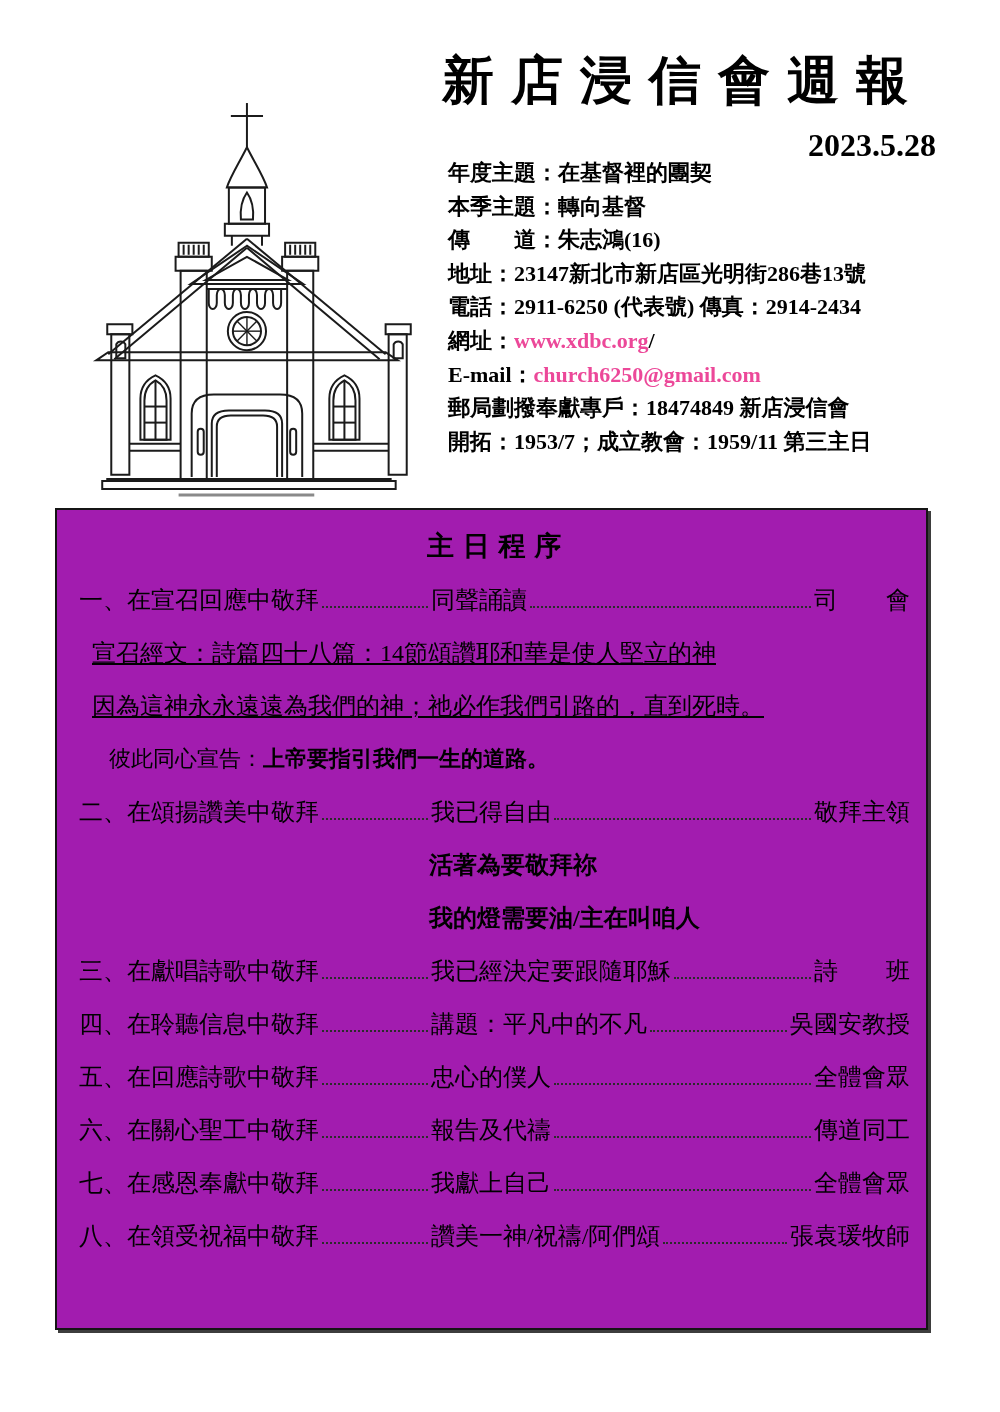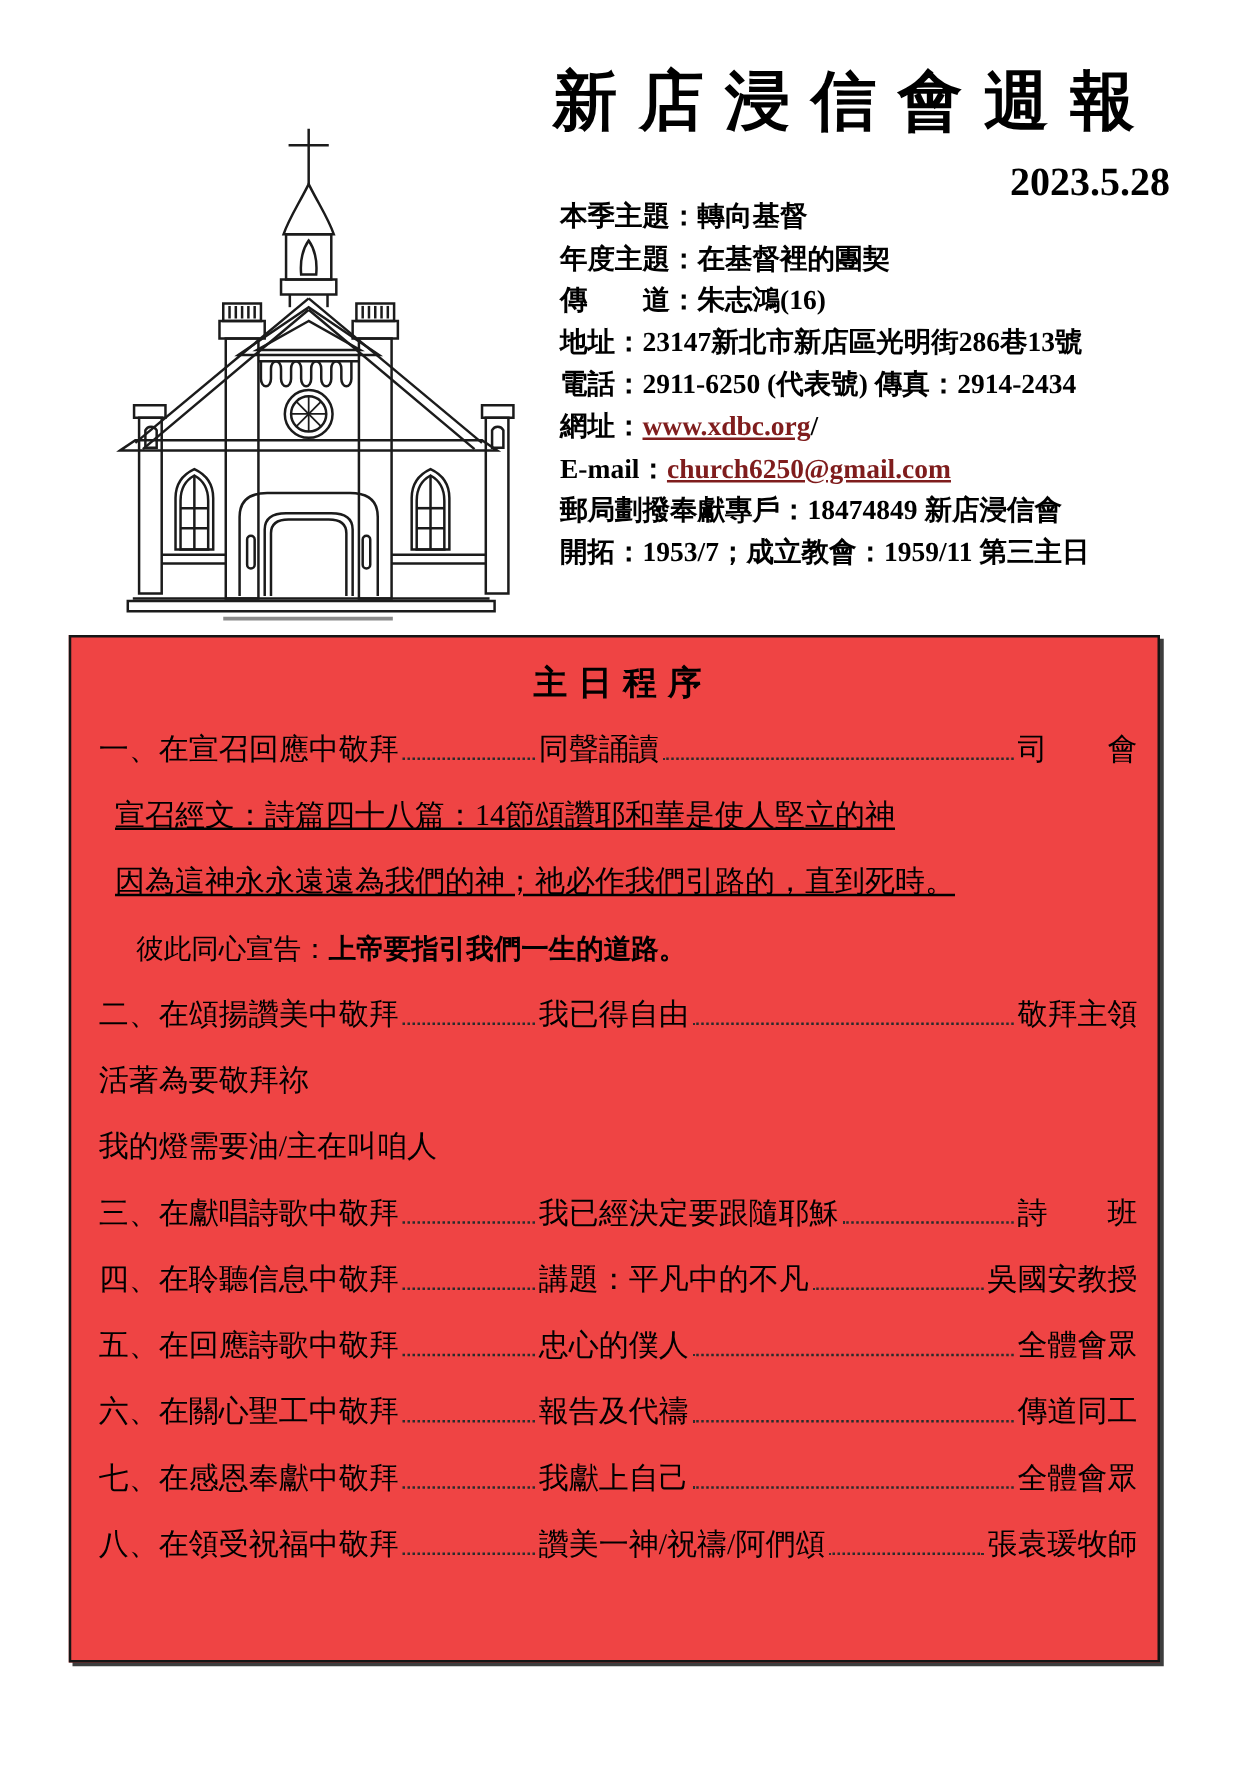--- a/index.html
+++ b/index.html
@@ -15,25 +15,25 @@
     font-size:52px;font-weight:600;letter-spacing:2px;white-space:nowrap;
   }
   .date{
     position:absolute;left:440px;top:127px;width:496px;text-align:right;
     font-size:32px;font-weight:700;
   }
   .info{
     position:absolute;left:448px;top:156px;width:545px;
     font-size:22px;font-weight:600;line-height:33.6px;white-space:nowrap;
   }
-  .info .lnk{color:#7f1d1d;font-weight:700;text-decoration:underline;cursor:pointer;}
+  .info .lnk{color:#ec4899;font-weight:700;cursor:pointer;}
   
   .program-box{
     position:absolute;left:55px;top:508px;width:873px;height:822px;
-    box-sizing:border-box;border:2px solid #151515;background:#ef4444;
+    box-sizing:border-box;border:2px solid #151515;background:#a21caf;
     box-shadow:3px 3px 0 #3d3d3d;
     padding:14px 16px 0 22px;
   }
   .pr-title{
     text-align:center;font-size:27px;font-weight:700;margin:4px 0 22px 0;
     letter-spacing:1px;
   }
   .prow{
     display:flex;align-items:flex-end;font-size:24px;line-height:28px;
     margin-bottom:25px;white-space:nowrap;
@@ -43,21 +43,21 @@
   .leader{
     flex:1 1 10px;min-width:10px;border-bottom:2.6px dotted #2b2b2b;
     margin:0 3px 6px 3px;
   }
   .content{flex:0 0 auto;}
   .role{flex:0 0 auto;}
   .prow-sub{
     font-size:24px;line-height:28px;margin-bottom:25px;white-space:nowrap;
   }
   .sub1{margin-left:13px;text-decoration:underline;}
-  .sub2{}
+  .sub2{margin-left:350px;font-weight:bold;}
   .pledge{font-size:22px;margin-left:30px;}
   .pledge b{font-weight:700;}
   svg *{vector-effect:non-scaling-stroke;}
 </style>
 </head>
 <body>
 
 <div class="page">
 
   <svg class="church" viewBox="0 0 360 405" fill="none" stroke="#1b1b1b" stroke-width="2">
@@ -144,22 +144,22 @@
 
     <line x1="28" y1="382" x2="312" y2="382"></line>
     <rect x="24" y="384" width="292" height="8"></rect>
     <line x1="100" y1="398" x2="235" y2="398" stroke="#8a8a8a" stroke-width="3"></line>
   </svg>
 
   <div class="title">新 店 浸 信 會 週 報</div>
   <div class="date">2023.5.28</div>
 
   <div class="info">
+    <div class="info-line">年度主題：在基督裡的團契</div>
     <div class="info-line">本季主題：轉向基督</div>
-    <div class="info-line">年度主題：在基督裡的團契</div>
     <div class="info-line">傳　　道：朱志鴻(16)</div>
     <div class="info-line">地址：23147新北市新店區光明街286巷13號</div>
     <div class="info-line">電話：2911-6250 (代表號)  傳真：2914-2434</div>
     <div class="info-line">
       <span>網址：</span><a class="lnk">www.xdbc.org</a><span>/</span>
     </div>
     <div class="info-line">
       <span>E-mail：</span><a class="lnk">church6250@gmail.com</a><span></span>
     </div>
     <div class="info-line">郵局劃撥奉獻專戶：18474849  新店浸信會</div>

